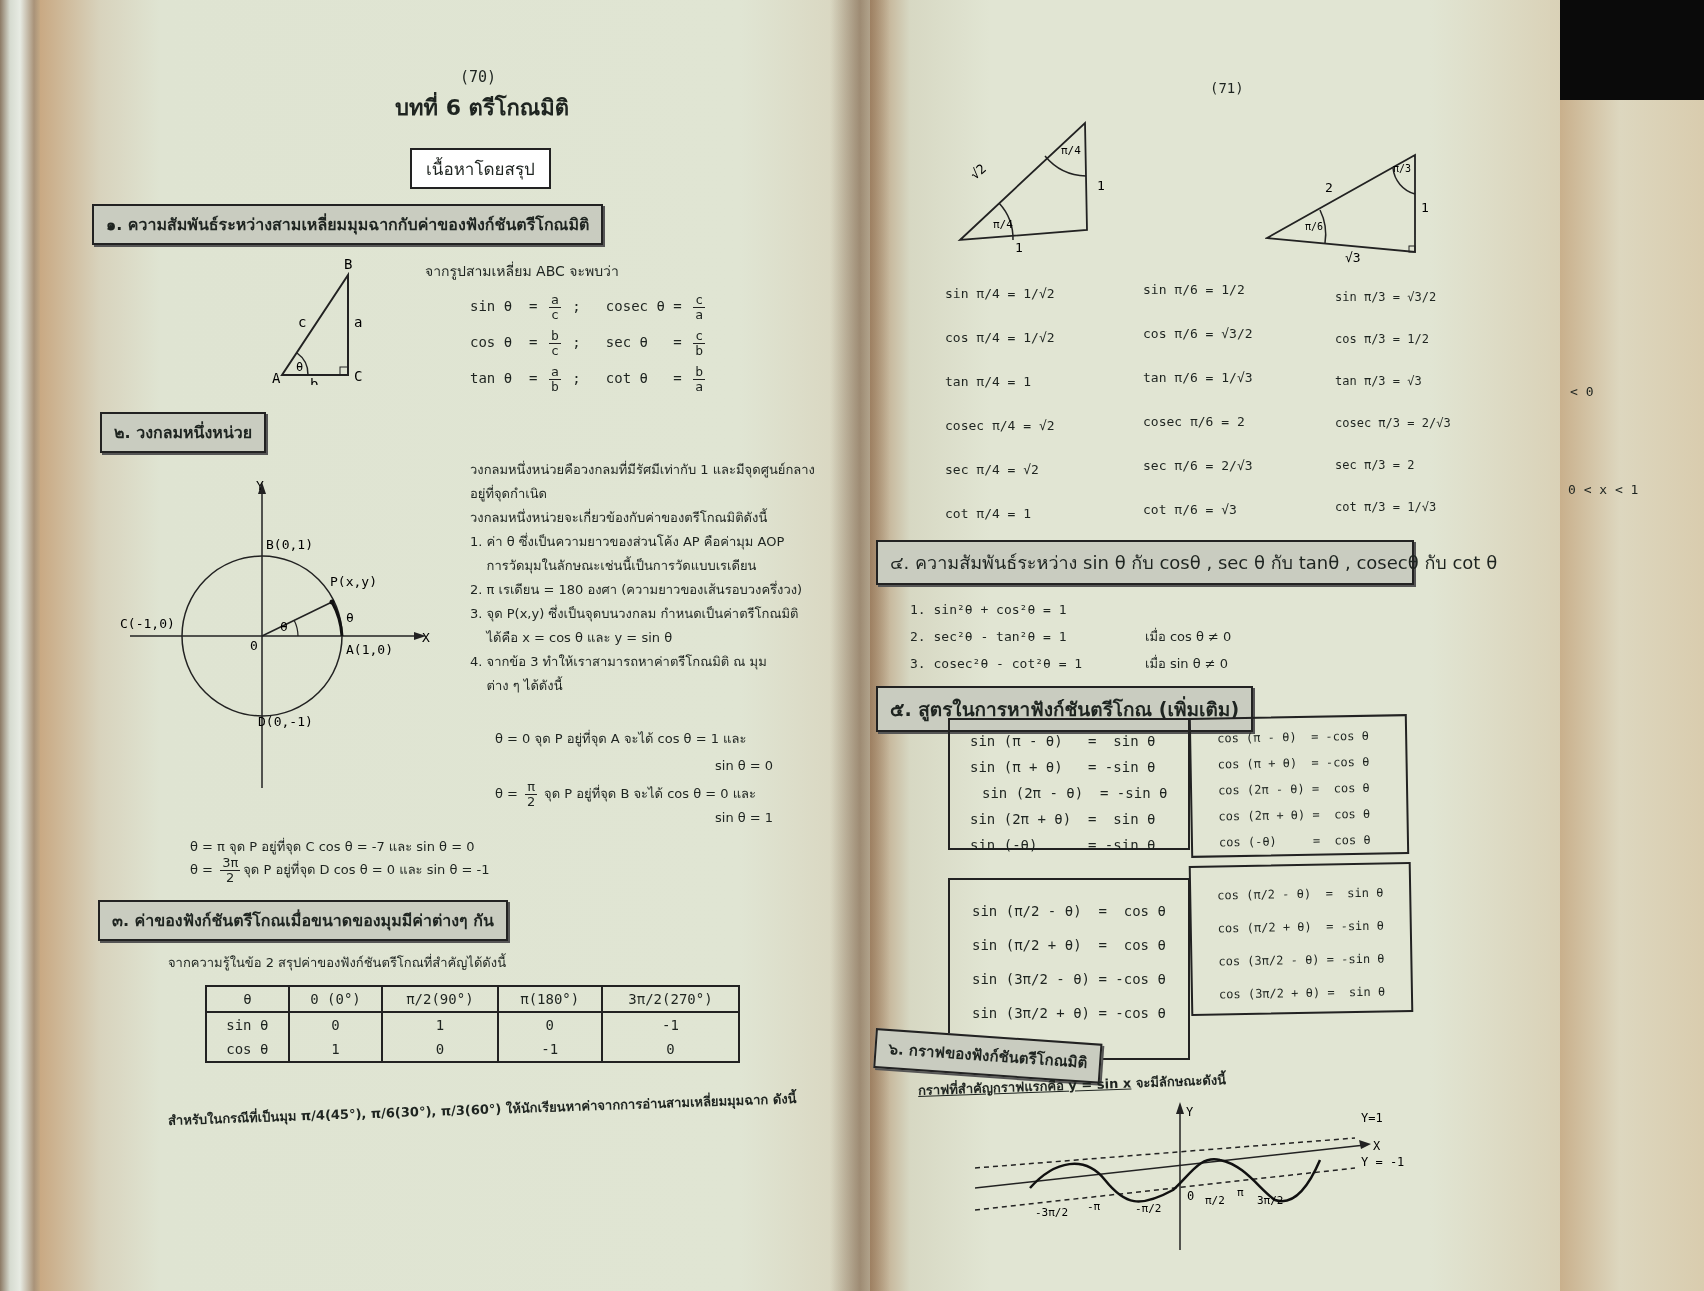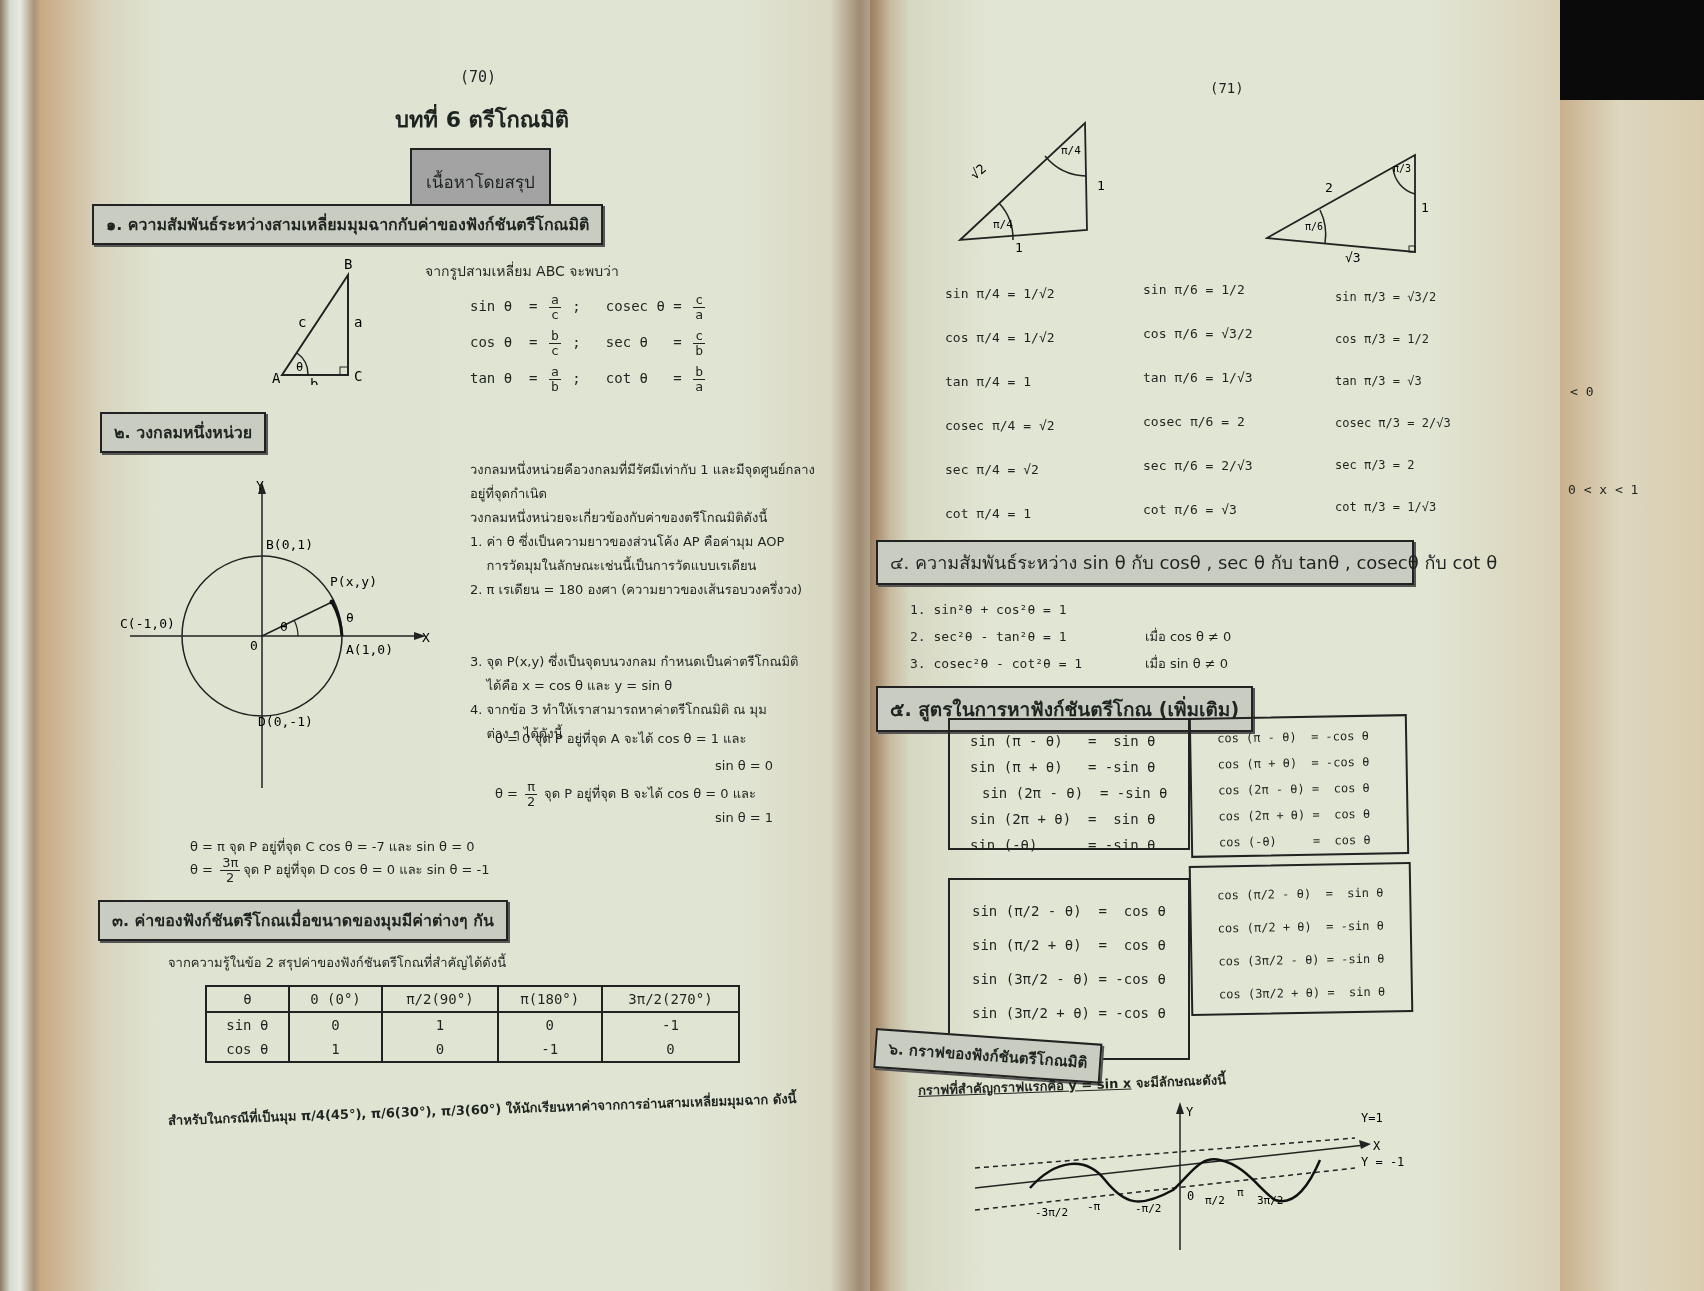--- a/index.html
+++ b/index.html
@@ -27,22 +27,22 @@
 <body>
 
 <div id="left-edge" class="abs"></div>
 <div id="left-page" class="page"></div>
 <div id="right-page" class="page"></div>
 <div id="bg-black" class="abs"></div>
 <div id="back-page" class="abs"></div>
 <div id="spine-shadow" class="abs"></div>
 
 <div class="txt" style="left:460px;top:68px;font-size:15px;">(70)</div>
-<div class="txt thai bold" style="left:395px;top:102px;font-size:22px;">บทที่ 6  ตรีโกณมิติ</div>
-<div class="abs thai" style="left:410px;top:148px;border:2px solid #222;padding:18px 14px;font-size:17px;background:#a3a3a3;">เนื้อหาโดยสรุป</div>
+<div class="txt thai bold" style="left:395px;top:90px;font-size:22px;">บทที่ 6  ตรีโกณมิติ</div>
+<div class="abs thai" style="left:410px;top:148px;border:2px solid #222;padding:5px 14px;font-size:17px;background:#ffffff;">เนื้อหาโดยสรุป</div>
 
 <div class="heading-box" style="left:92px;top:204px;">๑. ความสัมพันธ์ระหว่างสามเหลี่ยมมุมฉากกับค่าของฟังก์ชันตรีโกณมิติ</div>
 
 <svg class="abs" style="left:270px;top:255px;" width="110" height="130">
   <polygon points="12,120 78,20 78,120" fill="none" stroke="#222" stroke-width="2"></polygon>
   <rect x="70" y="112" width="8" height="8" fill="none" stroke="#222" stroke-width="1"></rect>
   <path d="M38,120 A26,26 0 0 0 27,98" fill="none" stroke="#222" stroke-width="1.5"></path>
   <text x="74" y="14" font-size="14" font-family="DejaVu Sans Mono">B</text>
   <text x="2" y="128" font-size="14" font-family="DejaVu Sans Mono">A</text>
   <text x="84" y="126" font-size="14" font-family="DejaVu Sans Mono">C</text>
@@ -117,21 +117,21 @@
   <text x="226" y="144" font-size="13" font-family="DejaVu Sans Mono">θ</text>
 </svg>
 
 <div class="abs thai" style="left:470px;top:458px;font-size:13px;line-height:24px;">
   <div>วงกลมหนึ่งหน่วยคือวงกลมที่มีรัศมีเท่ากับ 1 และมีจุดศูนย์กลาง</div>
   <div>อยู่ที่จุดกำเนิด</div>
   <div>วงกลมหนึ่งหน่วยจะเกี่ยวข้องกับค่าของตรีโกณมิติดังนี้</div>
   <div style="white-space:pre;">1. ค่า θ ซึ่งเป็นความยาวของส่วนโค้ง AP คือค่ามุม AOP</div>
   <div style="white-space:pre;">    การวัดมุมในลักษณะเช่นนี้เป็นการวัดแบบเรเดียน</div>
   <div style="white-space:pre;">2. π เรเดียน = 180 องศา (ความยาวของเส้นรอบวงครึ่งวง)</div>
-  <div style="white-space:pre;margin-top:48px;">3. จุด P(x,y) ซึ่งเป็นจุดบนวงกลม กำหนดเป็นค่าตรีโกณมิติ</div>
+  <div style="white-space:pre;">3. จุด P(x,y) ซึ่งเป็นจุดบนวงกลม กำหนดเป็นค่าตรีโกณมิติ</div>
   <div style="white-space:pre;">    ได้คือ x = cos θ และ y = sin θ</div>
   <div style="white-space:pre;">4. จากข้อ 3 ทำให้เราสามารถหาค่าตรีโกณมิติ ณ มุม</div>
   <div style="white-space:pre;">    ต่าง ๆ ได้ดังนี้</div>
 </div>
 
 <div class="abs thai" style="left:495px;top:728px;font-size:13px;">
   <div>θ = 0 จุด P อยู่ที่จุด A จะได้ cos θ = 1 และ</div>
   <div style="margin-left:220px;margin-top:9px;">sin θ = 0</div>
 </div>
 <div class="abs thai" style="left:495px;top:780px;font-size:13px;">

